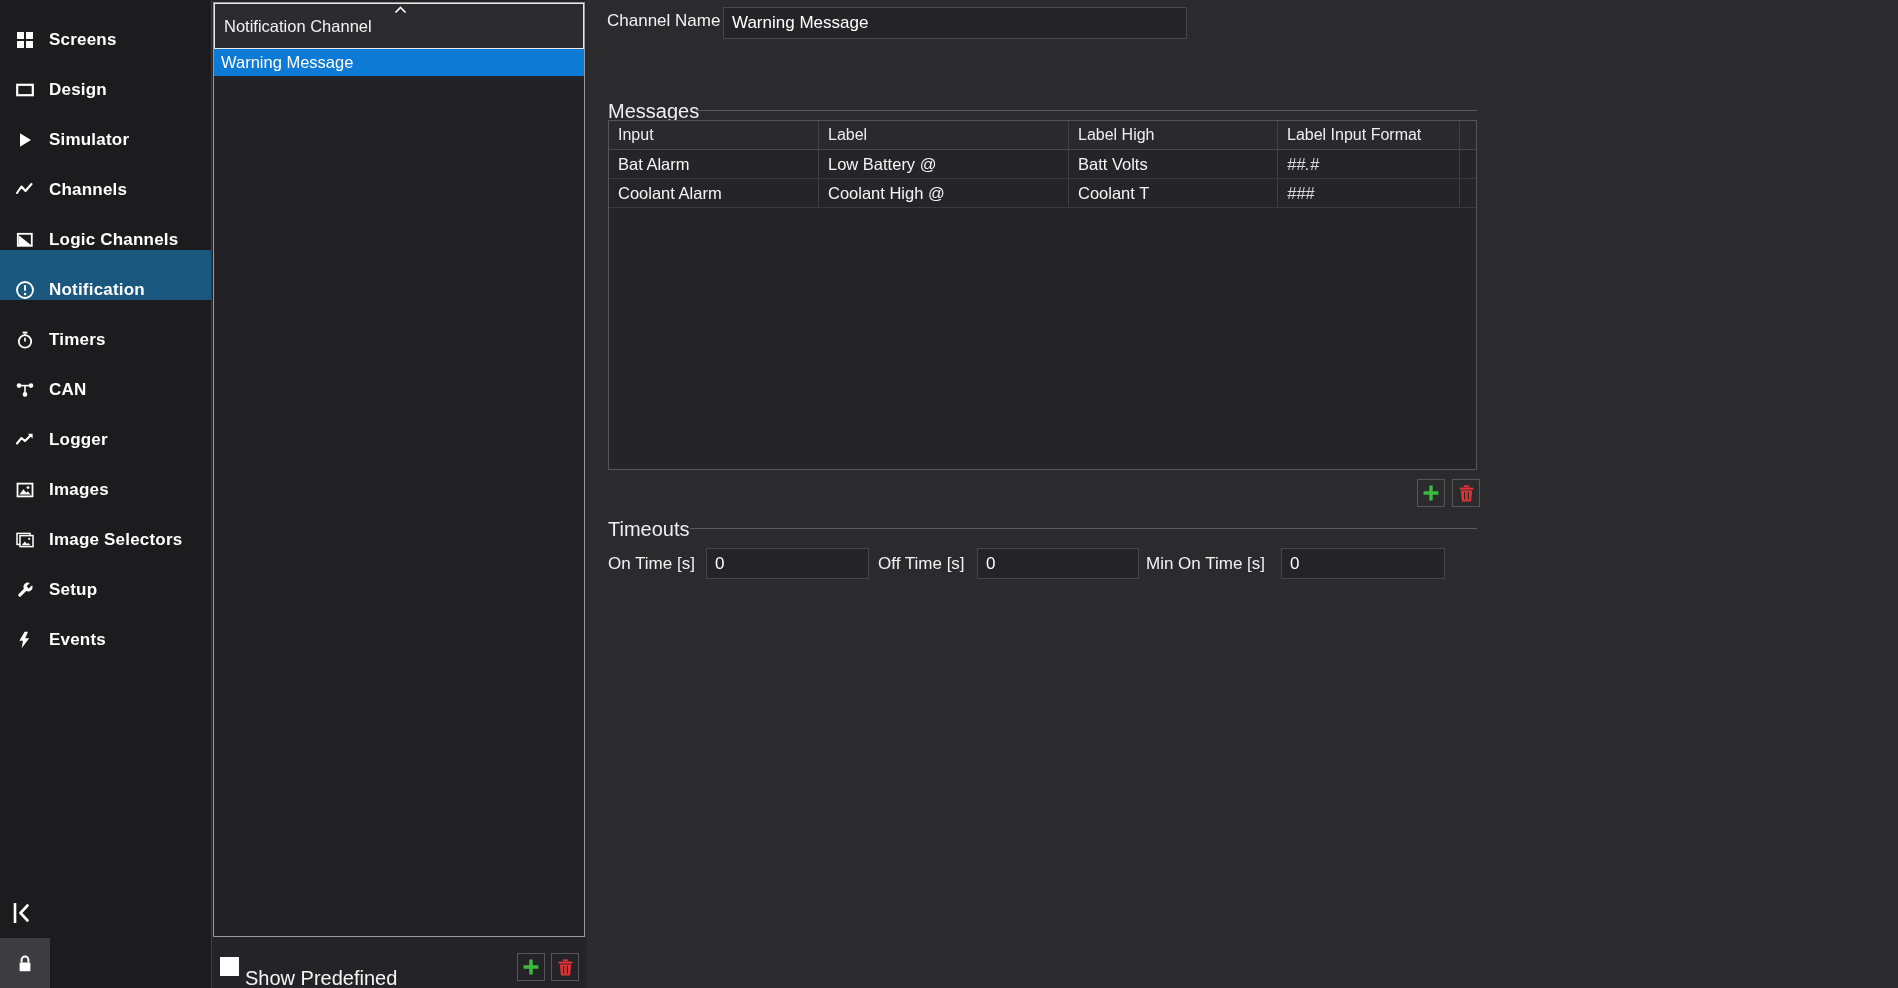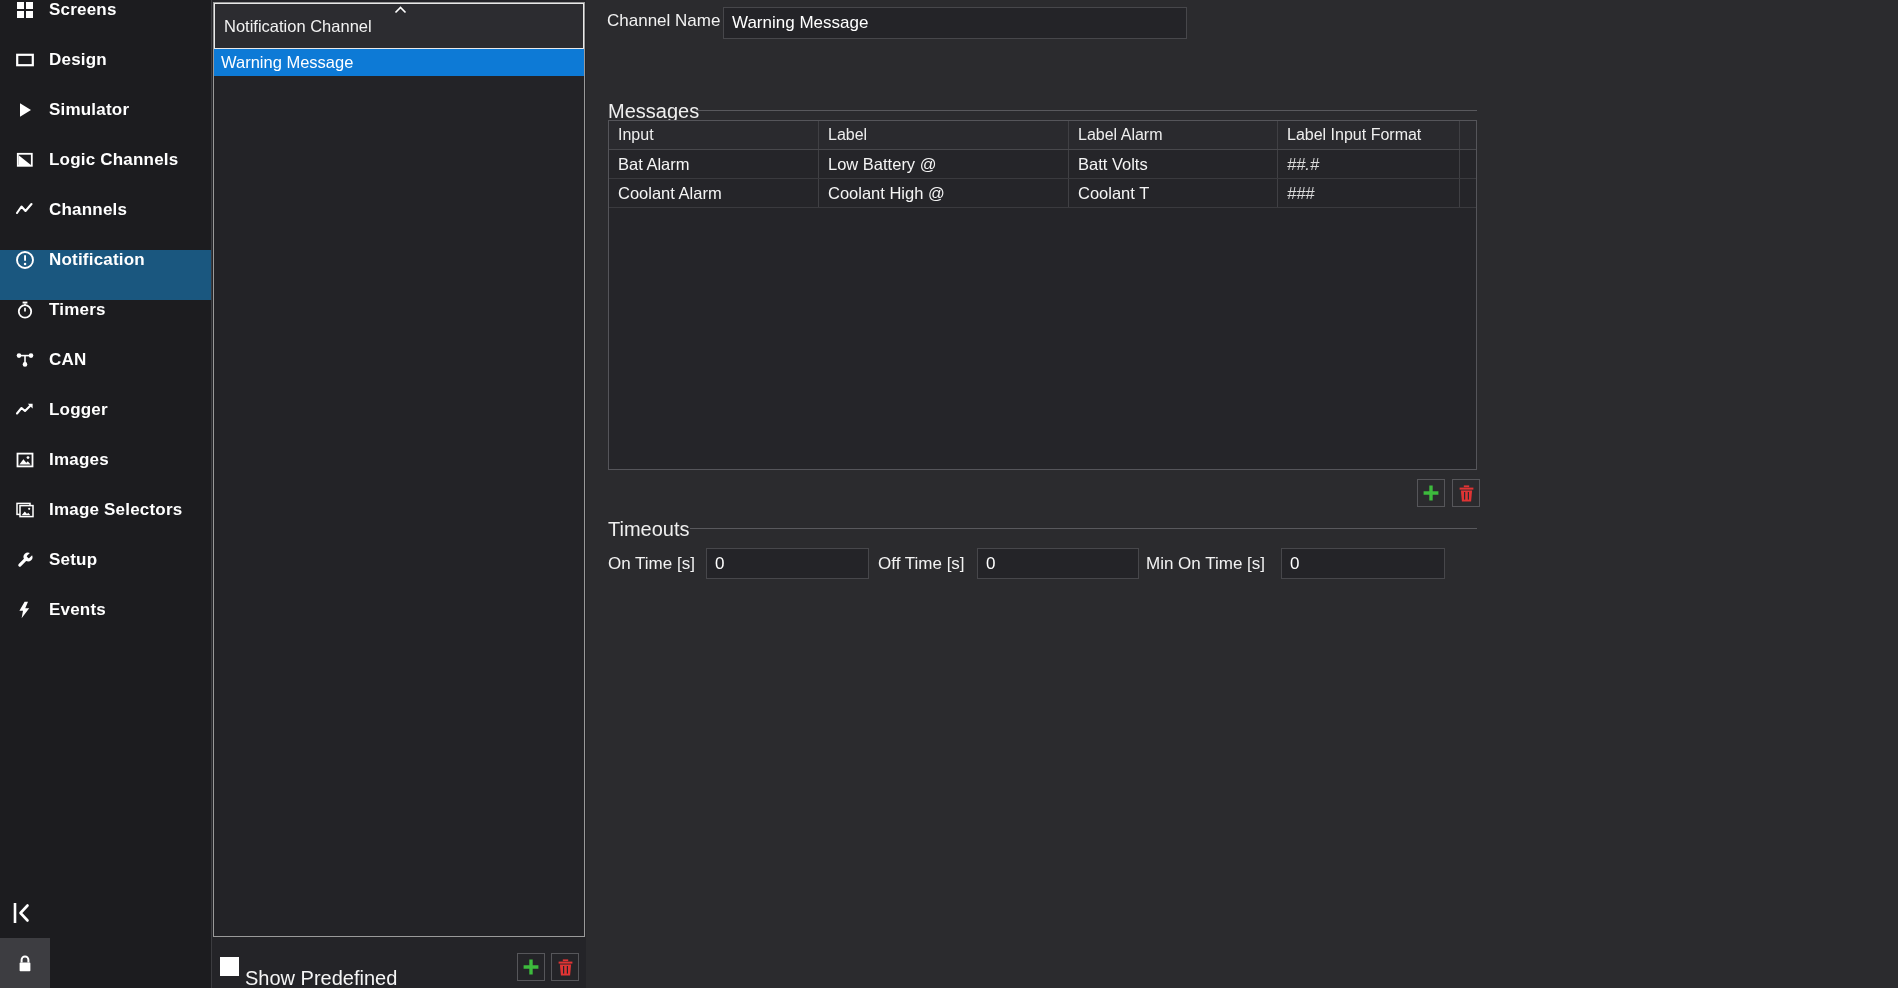--- a/index.html
+++ b/index.html
@@ -12,21 +12,21 @@
   }
   svg { display:block; }
 
   
   .sidebar {
     position:absolute; left:0; top:0; width:211px; height:988px;
     background:#1c1c1f; z-index:3;
   }
   .side-item {
     position:relative; height:50px;
-    display:flex; align-items:flex-start; gap:14px; padding-left:15px;
+    display:flex; align-items:flex-end; gap:14px; padding-left:15px;
     cursor:default;
   }
   .side-item.selected { background:#1a577f; }
   .side-item .icn { width:20px; height:20px; display:flex; align-items:center; justify-content:center; flex:0 0 20px; }
   .side-item .lbl { font-weight:bold; font-size:17px; letter-spacing:.2px; color:#ffffff; white-space:nowrap; }
 
   .collapse-btn { position:absolute; left:12px; top:901px; width:22px; height:24px; }
   .lock-box {
     position:absolute; left:0; top:938px; width:50px; height:50px;
     background:#3d3d41; display:flex; align-items:center; justify-content:center;
@@ -135,34 +135,34 @@
       <svg width="18" height="18" viewBox="0 0 18 18">
           <path d="M4 2.2 L15 9 L4 15.8 Z" fill="#fff"></path>
         </svg>
     </span>
     <span class="lbl">Simulator</span>
   </div>
 
   <div class="side-item">
     <span class="icn">
       <svg width="18" height="18" viewBox="0 0 18 18">
+          <polyline points="1,12 5.5,5.5 9.5,10 15.5,3" fill="none" stroke="#fff" stroke-width="2.1" stroke-linecap="round" stroke-linejoin="round"></polyline>
+        </svg>
+    </span>
+    <span class="lbl">Channels</span>
+  </div>
+
+  <div class="side-item">
+    <span class="icn">
+      <svg width="18" height="18" viewBox="0 0 18 18">
           <rect x="1.8" y="2.8" width="14" height="12" fill="none" stroke="#fff" stroke-width="1.8"></rect>
           <path d="M2.7 13.9 V4.2 L14.9 13.9 Z" fill="#fff"></path>
         </svg>
     </span>
     <span class="lbl">Logic Channels</span>
-  </div>
-
-  <div class="side-item">
-    <span class="icn">
-      <svg width="18" height="18" viewBox="0 0 18 18">
-          <polyline points="1,12 5.5,5.5 9.5,10 15.5,3" fill="none" stroke="#fff" stroke-width="2.1" stroke-linecap="round" stroke-linejoin="round"></polyline>
-        </svg>
-    </span>
-    <span class="lbl">Channels</span>
   </div>
 
   <div class="side-item selected">
     <span class="icn">
       <svg width="20" height="20" viewBox="0 0 20 20">
           <circle cx="10" cy="10" r="8" fill="none" stroke="#fff" stroke-width="1.9"></circle>
           <rect x="9.1" y="5" width="1.9" height="6" rx="0.9" fill="#fff"></rect>
           <circle cx="10.05" cy="14" r="1.25" fill="#fff"></circle>
         </svg>
     </span>
@@ -301,21 +301,21 @@
   <div class="cn-label">Channel Name</div>
   <input class="text-input cn-input" value="Warning Message" style="">
 
   <div class="group-title" style="left:22px; top:100px;">Messages</div>
   <div class="group-line" style="left:110px; top:110px; width:781px;"></div>
 
   <div class="msg-table">
     <div class="t-row head">
       <div class="t-cell">Input</div>
       <div class="t-cell">Label</div>
-      <div class="t-cell">Label Alarm</div>
+      <div class="t-cell">Label High</div>
       <div class="t-cell">Label Input Format</div>
       <div class="t-cell"></div>
     </div>
     <div class="t-row data">
       <div class="t-cell">Bat Alarm</div>
       <div class="t-cell">Low Battery @</div>
       <div class="t-cell">Batt Volts</div>
       <div class="t-cell fmt">##.#</div>
       <div class="t-cell"></div>
     </div>

